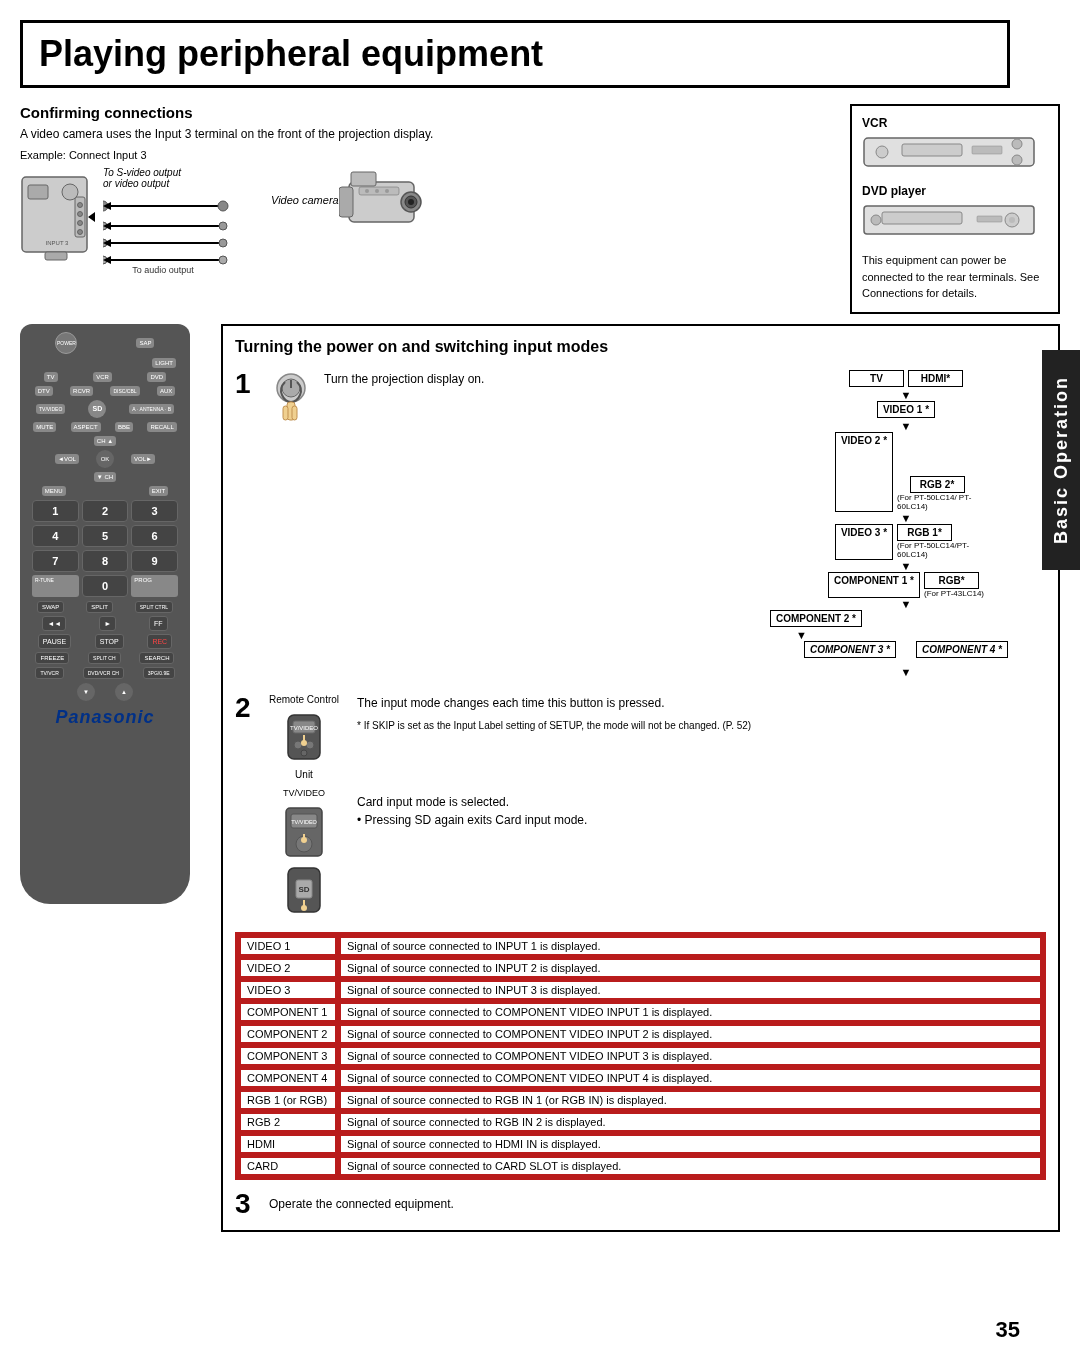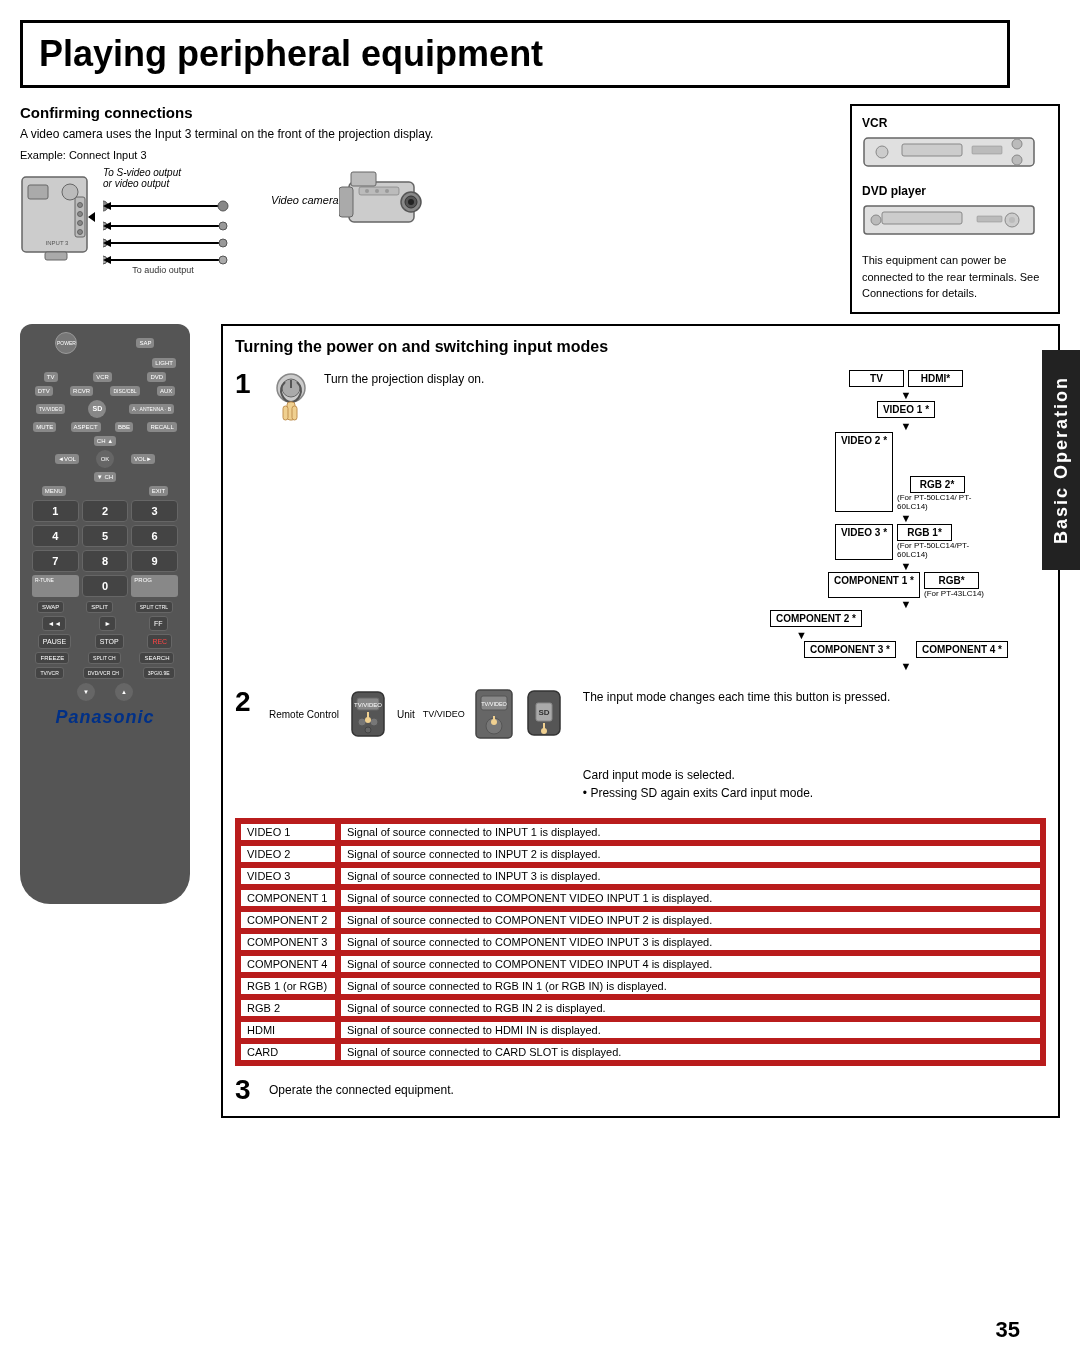--- a/index.html
+++ b/index.html
@@ -613,31 +613,31 @@
               <div style="font-size:8px; max-width:80px; line-height:1.2;">(For PT-43LC14)</div>
             </div>
           </div>
           <div class="farrow">▼</div>
 
           <div style="display:flex; justify-content:flex-start; margin-bottom:2px; padding-left:4px;">
             <div class="fbox fbox-bold">COMPONENT 2 *</div>
           </div>
           <div class="farrow" style="text-align:left; padding-left:30px;">▼</div>
 
-          <div style="display:flex; gap:20px; justify-content:center; margin-bottom:2px;">
+          <div style="display:flex; gap:20px; justify-content:center; margin-bottom:8px;font-style:italic;">
             <div class="fbox fbox-bold">COMPONENT 3 *</div>
             <div class="fbox fbox-bold">COMPONENT 4 *</div>
           </div>
           <div class="farrow">▼</div>
         </div>
       </div>
 
       <div class="step-row" style="align-items:flex-start;">
         <div class="step-number">2</div>
-        <div style="display:flex; flex-direction:row; align-items:center; gap:8px; margin-right:8px;">
+        <div style="display:flex; flex-direction:column; align-items:center; gap:8px; margin-right:8px;">
           <div style="font-size:10px; text-align:center;">Remote Control</div>
 
           <svg width="42" height="48" viewBox="0 0 42 48">
             <rect x="5" y="2" width="32" height="44" rx="6" fill="#555" stroke="#333" stroke-width="1.5"></rect>
             <rect x="10" y="8" width="22" height="12" rx="2" fill="#888" stroke="#666" stroke-width="1"></rect>
             <text x="21" y="17" text-anchor="middle" font-size="6" fill="#fff">TV/VIDEO</text>
             <circle cx="15" cy="32" r="4" fill="#777" stroke="#555"></circle>
             <circle cx="27" cy="32" r="4" fill="#777" stroke="#555"></circle>
             <circle cx="21" cy="40" r="3" fill="#666" stroke="#444"></circle>
 
@@ -664,20 +664,21 @@
             <rect x="13" y="14" width="16" height="18" rx="2" fill="#aaa" stroke="#888" stroke-width="1"></rect>
             <text x="21" y="26" text-anchor="middle" font-size="8" fill="#333" font-weight="bold">SD</text>
 
             <path d="M21 34 L21 40" stroke="#f0d090" stroke-width="2"></path>
             <circle cx="21" cy="42" r="3" fill="#f0d090"></circle>
           </svg>
         </div>
 
         <div style="flex:1; font-size:12px; line-height:1.5;">
           <p style="margin-bottom:6px;">The input mode changes each time this button is pressed.</p>
+          <p class="step-note" style="margin-bottom:12px;">* If SKIP is set as the Input Label setting of SETUP, the mode will not be changed. (P. 52)</p>
           <p style="margin-top:60px;">Card input mode is selected.</p>
           <p>• <span>Pressing SD again exits Card input mode.</span></p>
         </div>
       </div>
 
       <table class="signal-table">
         <tbody id="signal-table-body">
         <tr>
               <td>VIDEO 1</td>
               <td>Signal of source connected to INPUT 1 is displayed.</td>

